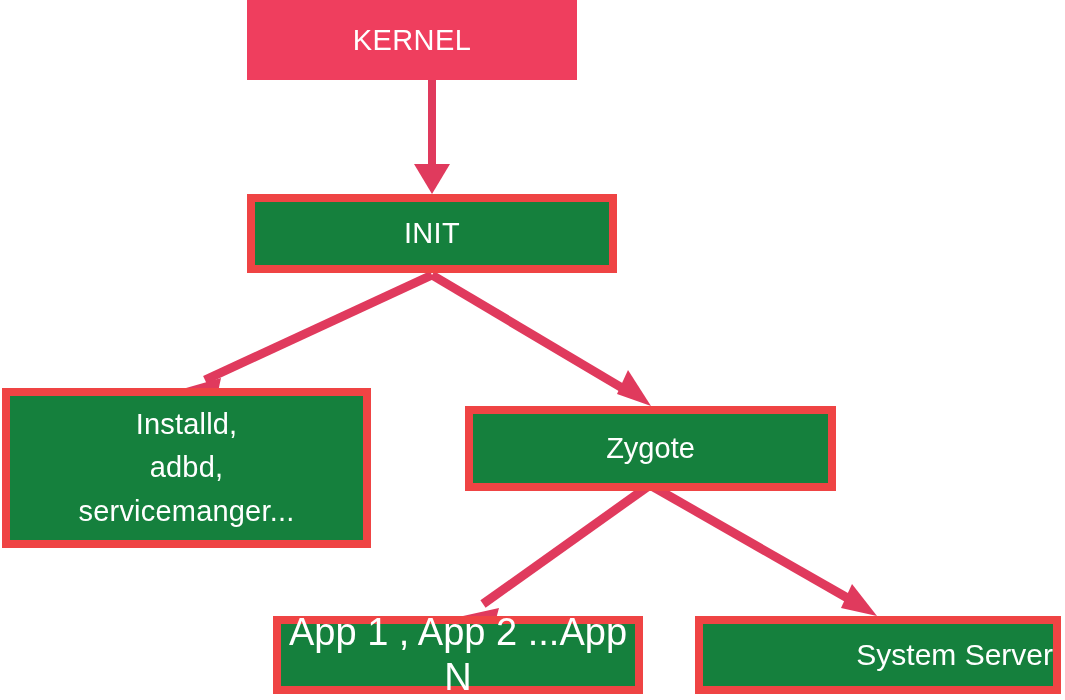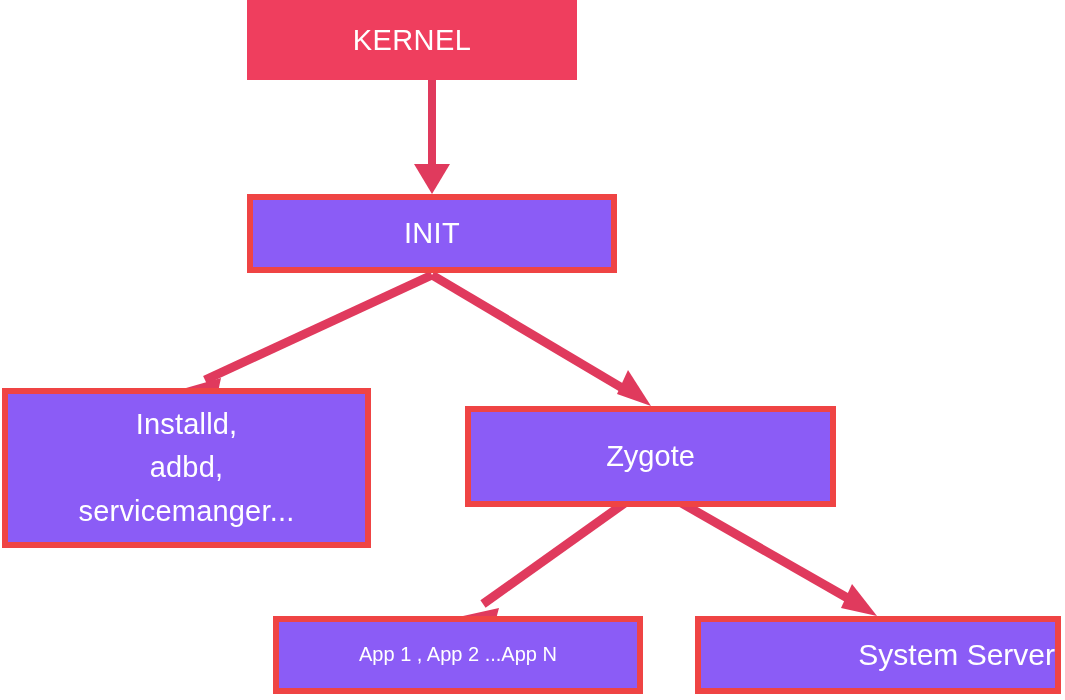--- a/index.html
+++ b/index.html
@@ -41,22 +41,22 @@
     left: 247px;
     top: 0px;
     width: 330px;
     height: 80px;
     background: #ef3e5e;
     border: none;
     font-size: 29px;
     letter-spacing: 0.4px;
   }
   .node-dark {
-    background: #8b5cf6;
-    border: 6px solid #ef4444;
+    background: #15803d;
+    border: 8px solid #ef4444;
   }
   .node-init {
     left: 247px;
     top: 194px;
     width: 370px;
     height: 79px;
     font-size: 29px;
     letter-spacing: 0.3px;
   }
   .node-daemons {
@@ -70,29 +70,29 @@
   }
   .node-daemons .multiline {
     display: block;
     white-space: pre-line;
     line-height: 1.50;
   }
   .node-zygote {
     left: 465px;
     top: 406px;
     width: 371px;
-    height: 101px;
+    height: 85px;
     font-size: 29px;
   }
   .node-apps {
     left: 273px;
     top: 616px;
     width: 370px;
     height: 78px;
-    font-size: 20px;
+    font-size: 38px;
   }
   .node-sysserver {
     left: 695px;
     top: 616px;
     width: 366px;
     height: 78px;
     font-size: 30px;
     justify-content: flex-end;
   }
 </style>

